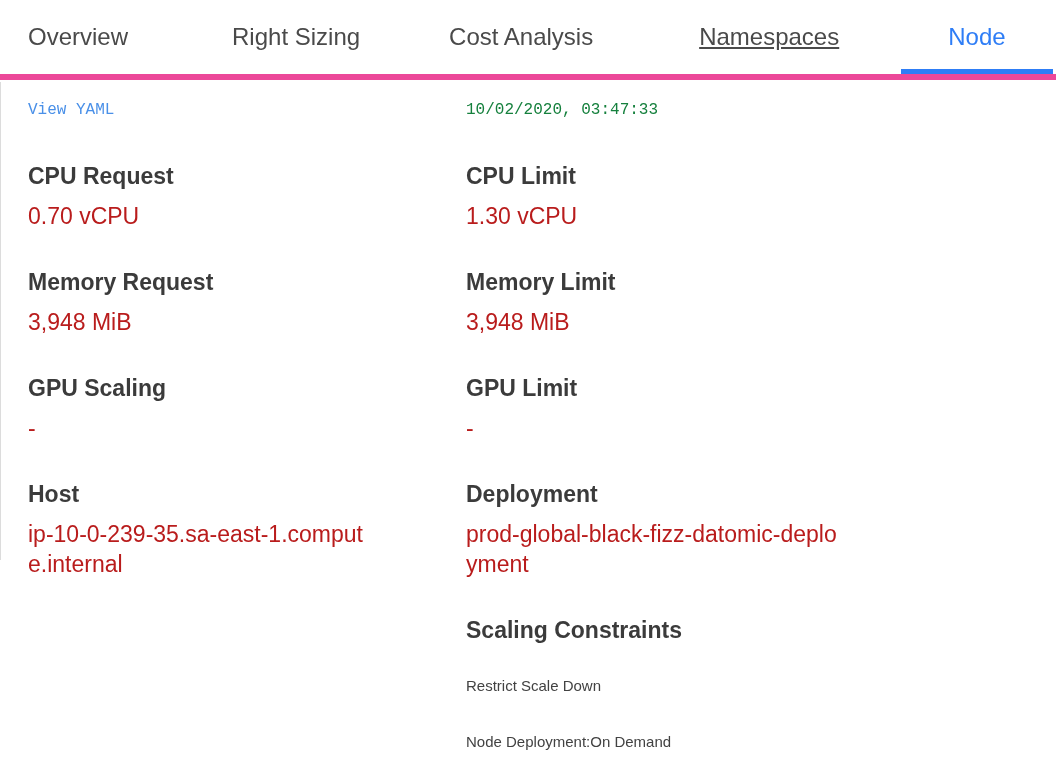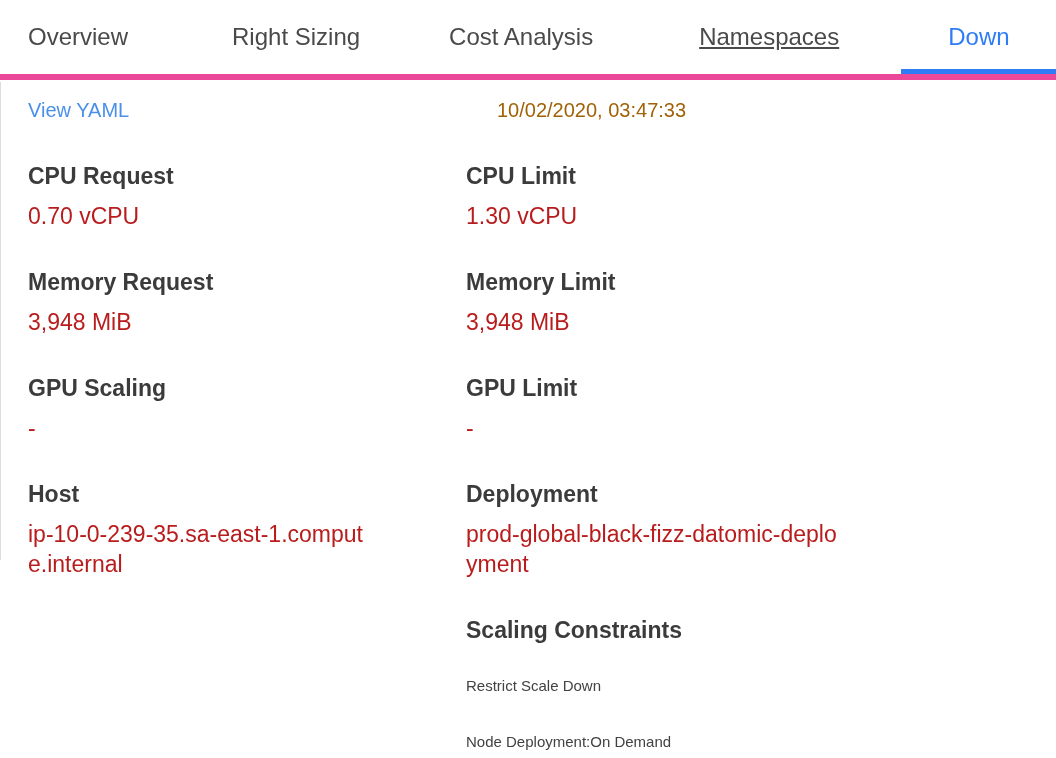--- a/index.html
+++ b/index.html
@@ -53,29 +53,30 @@
   }
   .content {
     display: flex;
     padding: 15px 28px 30px 28px;
   }
   .col { display: flex; flex-direction: column; align-items: flex-start; }
   .col-left  { width: 438px; flex-shrink: 0; }
   .col-right { flex: 1; min-width: 0; }
 
   .toprow {
-    font-size: 20px;
+    font-size: 16px;
     line-height: 30px;
+    font-family: Liberation Mono, monospace;
   }
   .link {
     color: #4a90e8;
     text-decoration: none;
     cursor: pointer;
   }
-  .timestamp { color: #a16207; margin-left: 31px; }
+  .timestamp { color: #15803d; }
 
   .field { margin-top: 36px; }
   .field-label {
     font-size: 23px;
     line-height: 30px;
     font-weight: bold;
     color: #3b3b3b;
   }
   .field-value {
     font-size: 23px;
@@ -107,21 +108,21 @@
 </head>
 <body>
 
 <div class="page">
 
   <div class="tabbar">
     <div class="tab">Overview</div>
     <div class="tab tab-right">Right Sizing</div>
     <div class="tab tab-cost">Cost Analysis</div>
     <div class="tab tab-ns">Namespaces</div>
-    <div class="tab tab-pods active">Down</div>
+    <div class="tab tab-pods active">Node</div>
   </div>
 
   <div class="panel-left-border"></div>
 
   <div class="content">
 
     <div class="col col-left">
       <div class="toprow">
         <a class="link">View YAML</a>
       </div>

